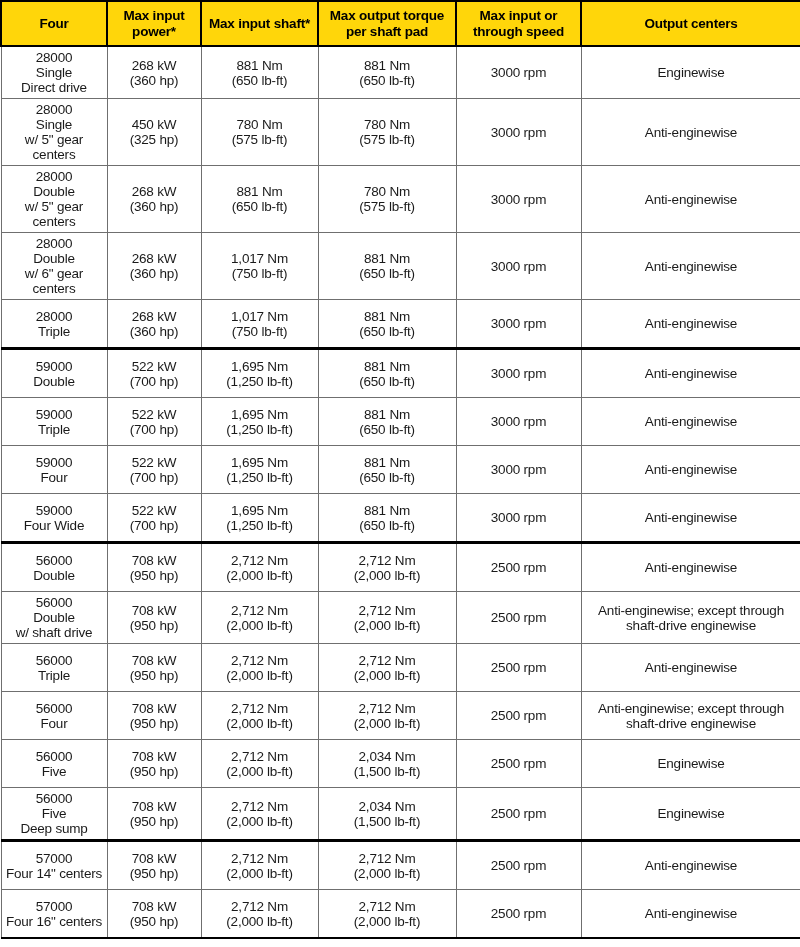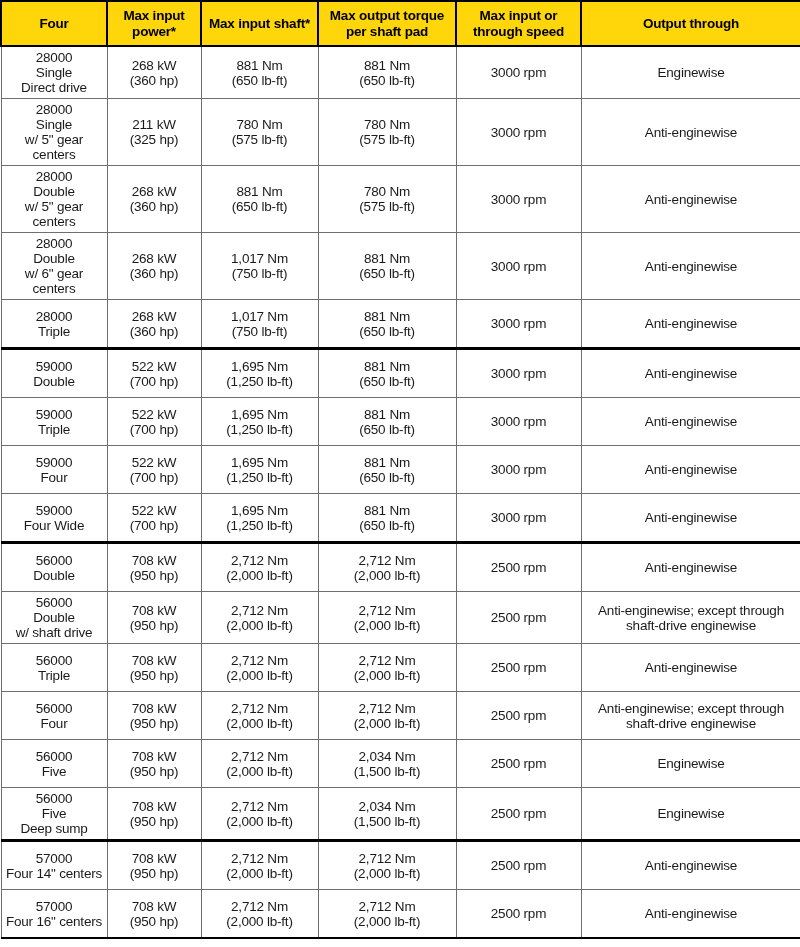--- a/index.html
+++ b/index.html
@@ -57,21 +57,21 @@
       <col style="width:125px">
       <col style="width:220px">
     </colgroup>
     <thead>
       <tr id="header-row">
           <th>Four</th>
           <th>Max input power*</th>
           <th>Max input shaft*</th>
           <th>Max output torque per shaft pad</th>
           <th>Max input or through speed</th>
-          <th>Output through</th>
+          <th>Output centers</th>
         </tr>
     </thead>
     <tbody id="table-body">
         <tr>
           <td>28000
 Single
 Direct drive</td>
           <td>268 kW
 (360 hp)</td>
           <td>881 Nm
@@ -79,21 +79,21 @@
           <td>881 Nm
 (650 lb-ft)</td>
           <td>3000 rpm</td>
           <td>Enginewise</td>
         </tr>
         <tr>
           <td>28000
 Single
 w/ 5" gear
 centers</td>
-          <td>211 kW
+          <td>450 kW
 (325 hp)</td>
           <td>780 Nm
 (575 lb-ft)</td>
           <td>780 Nm
 (575 lb-ft)</td>
           <td>3000 rpm</td>
           <td>Anti-enginewise</td>
         </tr>
         <tr>
           <td>28000

